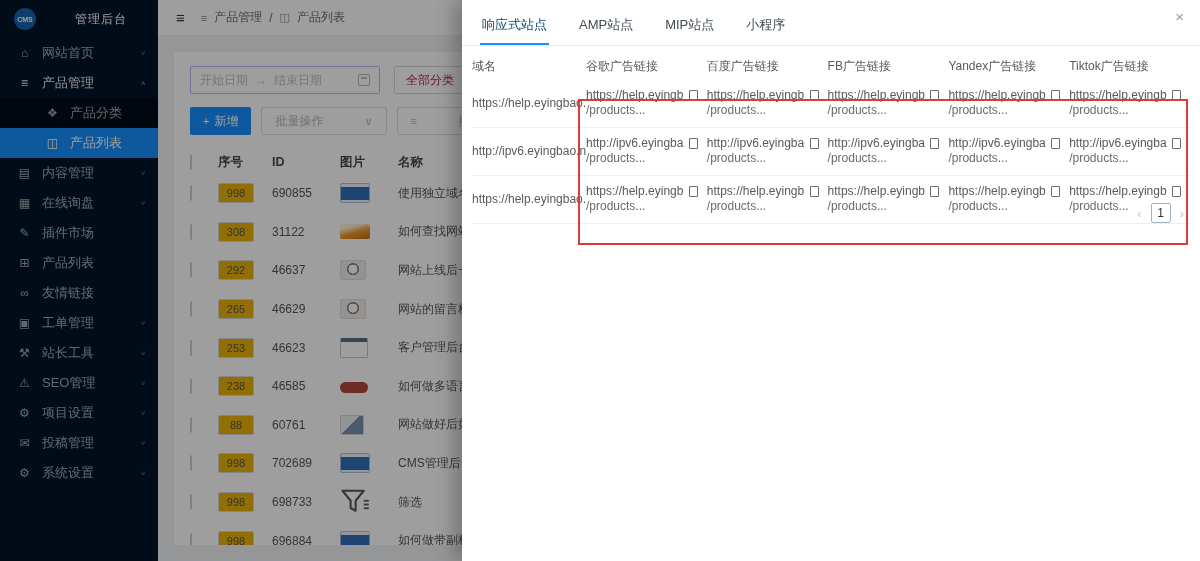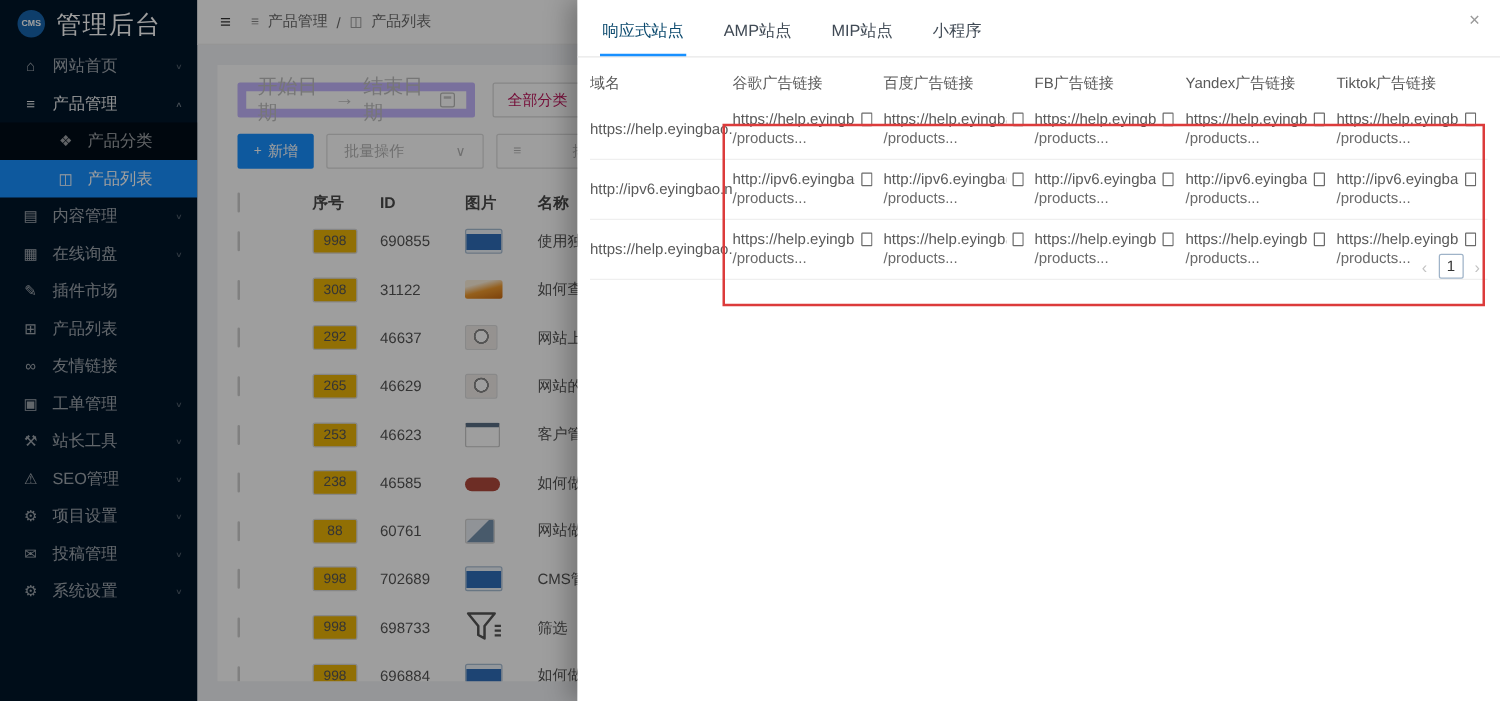--- a/index.html
+++ b/index.html
@@ -3,51 +3,51 @@
 <meta charset="utf-8">
 <style>
   html,body{margin:0;padding:0;background:#2b2b2b;}
   *{box-sizing:border-box;font-family:"Liberation Sans","DejaVu Sans",sans-serif;}
   .app{position:relative;width:1200px;height:561px;overflow:hidden;display:flex;background:#f0f2f5;}
 
   
   .sidebar{width:158px;flex:none;background:#001529;overflow:hidden;}
   .logo{height:38px;display:flex;align-items:center;gap:9px;padding:0 14px;}
   .logo-circle{width:22px;height:22px;border-radius:50%;background:#1765ad;color:#fff;font-size:7px;font-weight:bold;display:flex;align-items:center;justify-content:center;flex:none;}
-  .logo-title{color:#fff;font-size:20px;letter-spacing:1px;white-space:nowrap;}
+  .logo-title{color:#fff;font-size:12px;letter-spacing:1px;white-space:nowrap;margin-left:30px;}
   .side-item{height:30px;display:flex;align-items:center;gap:10px;padding:0 12px 0 17px;color:rgba(255,255,255,0.62);font-size:13px;cursor:pointer;white-space:nowrap;}
   .side-item .s-icon{width:15px;font-size:12px;text-align:center;flex:none;}
   .side-item .s-chevron{margin-left:auto;font-size:8px;opacity:.5;transform:scaleY(.75);}
   .side-item.open{color:rgba(255,255,255,0.92);}
   .side-item.sub{padding-left:45px;background:#000c17;}
   .side-item.selected{background:#1890ff;color:#fff;}
 
   
   .main{flex:1;display:flex;flex-direction:column;min-width:0;background:#f0f2f5;}
   .topbar{height:36px;background:#fff;display:flex;align-items:center;gap:16px;padding:0 18px;flex:none;border-bottom:1px solid #f0f0f0;}
   .collapse-icon{font-size:15px;color:#333;cursor:pointer;}
   .breadcrumb{display:flex;align-items:center;gap:7px;font-size:12px;color:#6b6b6b;}
   .bc-icon{font-size:11px;color:#8a8a8a;}
   .content{flex:1;padding:16px;min-height:0;}
   .card{background:#fff;height:100%;padding:14px 16px;overflow:hidden;}
   .filter-row{display:flex;gap:14px;}
-  .date-range{width:190px;height:28px;border:7px solid #c4b5fd;border-radius:2px;background:#fff;display:flex;align-items:center;gap:7px;padding:0 9px;font-size:16px;color:#bfbfbf;}
+  .date-range{width:190px;height:28px;border:1px solid #c4b5fd;border-radius:2px;background:#fff;display:flex;align-items:center;gap:7px;padding:0 9px;font-size:12px;color:#bfbfbf;}
   .date-range .sep{color:#bfbfbf;}
   .cal-icon{width:12px;height:12px;border:1px solid #b9b9b9;border-radius:2px;position:relative;margin-left:auto;flex:none;}
   .cal-icon::before{content:"";position:absolute;left:2px;right:2px;top:2px;height:2px;background:#c5c5c5;}
   .select-box{height:28px;min-width:118px;border:1px solid #d9d9d9;border-radius:2px;background:#fff;display:flex;align-items:center;padding:0 11px;font-size:12px;color:#be185d;}
   .btn-row{display:flex;gap:10px;margin-top:13px;}
   .btn{height:28px;border-radius:2px;display:flex;align-items:center;justify-content:center;gap:5px;font-size:12px;padding:0 13px;cursor:pointer;white-space:nowrap;}
   .btn.primary{background:#1890ff;color:#fff;}
   .btn.ghost{background:#fff;border:1px solid #dcdcdc;color:#b5b5b5;gap:41px;}
   .btn .b-ic{font-size:11px;}
   .t-head{display:flex;align-items:center;margin-top:15px;height:24px;font-size:12.5px;color:#4a4a4a;font-weight:600;}
   .t-row{display:flex;align-items:center;height:38.6px;font-size:12px;color:#555;}
   .c-check{width:28px;flex:none;}
-  .c-seq{width:54px;flex:none;margin-left:32px;}
+  .c-seq{width:54px;flex:none;}
   .c-id{width:68px;flex:none;}
   .c-img{width:58px;flex:none;display:flex;align-items:center;}
   .c-name{flex:1;min-width:0;white-space:nowrap;overflow:hidden;}
   .checkbox{width:13px;height:13px;border:1px solid #cfcfcf;border-radius:2px;background:#fff;}
   .seq-box{width:36px;height:20px;border:1px solid #d9d9d9;border-radius:2px;display:flex;align-items:center;justify-content:center;font-size:11px;color:#555;background:#eab308;}
   .thumb{width:30px;height:20px;border-radius:2px;flex:none;}
   .th-screenshot-blue{border:1px solid #a9bed4;background:linear-gradient(180deg,#eef4fa 0 3px,#2f6eba 3px 16px,#eef4fa 16px);}
   .th-chart-orange{height:15px;background:linear-gradient(165deg,#fdf0dc 25%,#f09a2e 55%,#c96a12);border-radius:2px;}
   .th-qa-badge{background:radial-gradient(circle at 50% 45%,#fff 28%,#8a8a8a 30% 38%,#f1ece8 40%);border:1px solid #ddd;width:26px;}
   .th-table-doc{background:#fff;border:1px solid #c9c9c9;border-top:4px solid #5a6f85;width:28px;}

